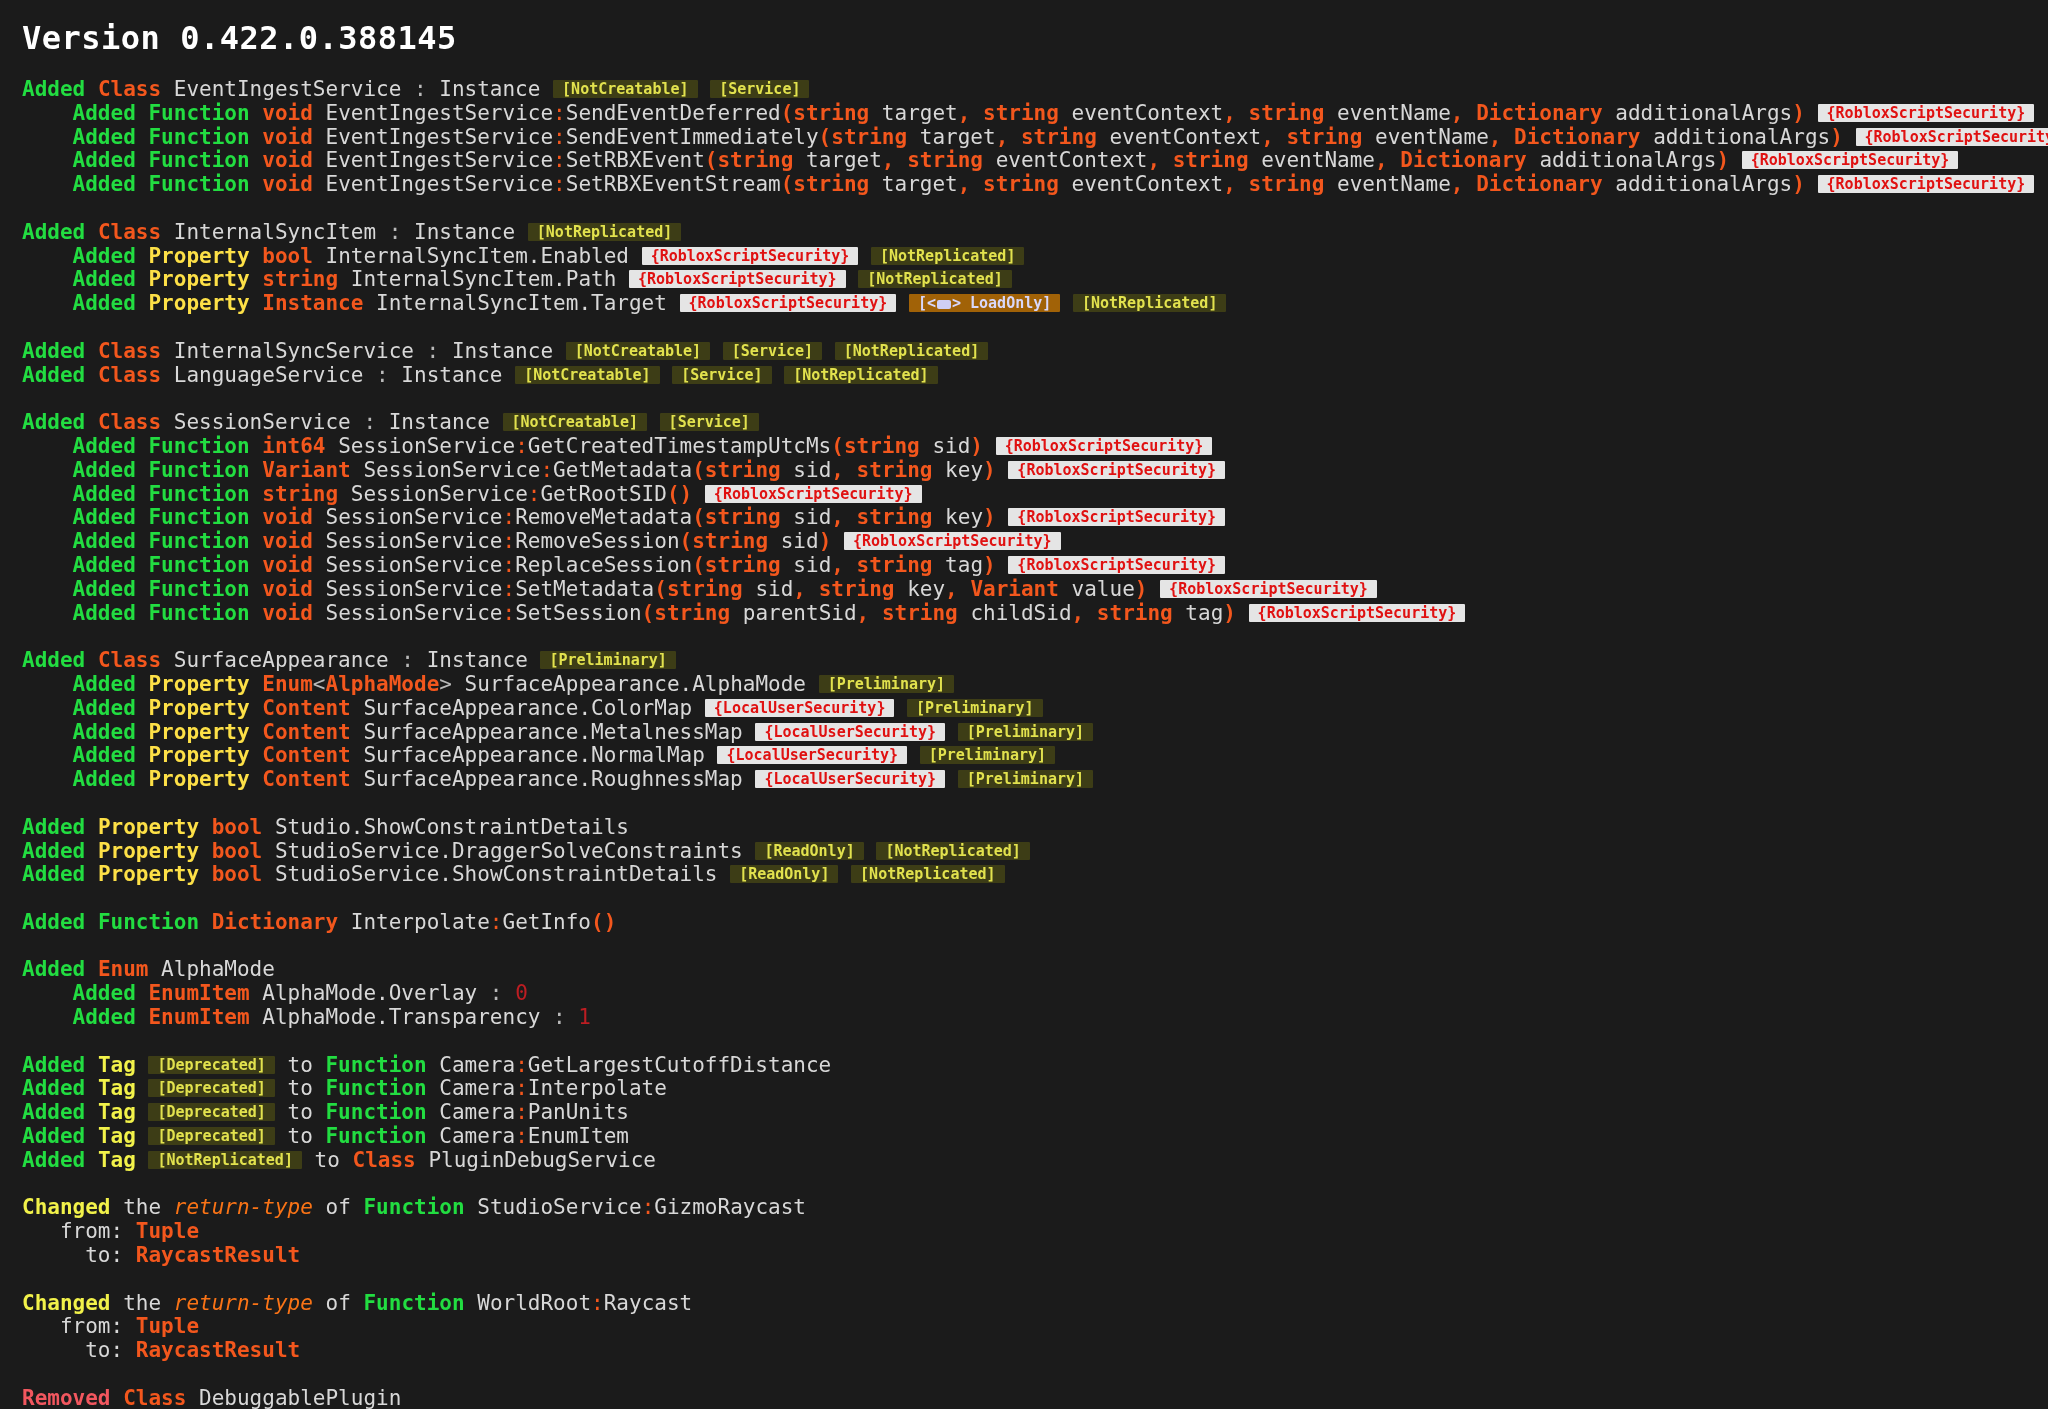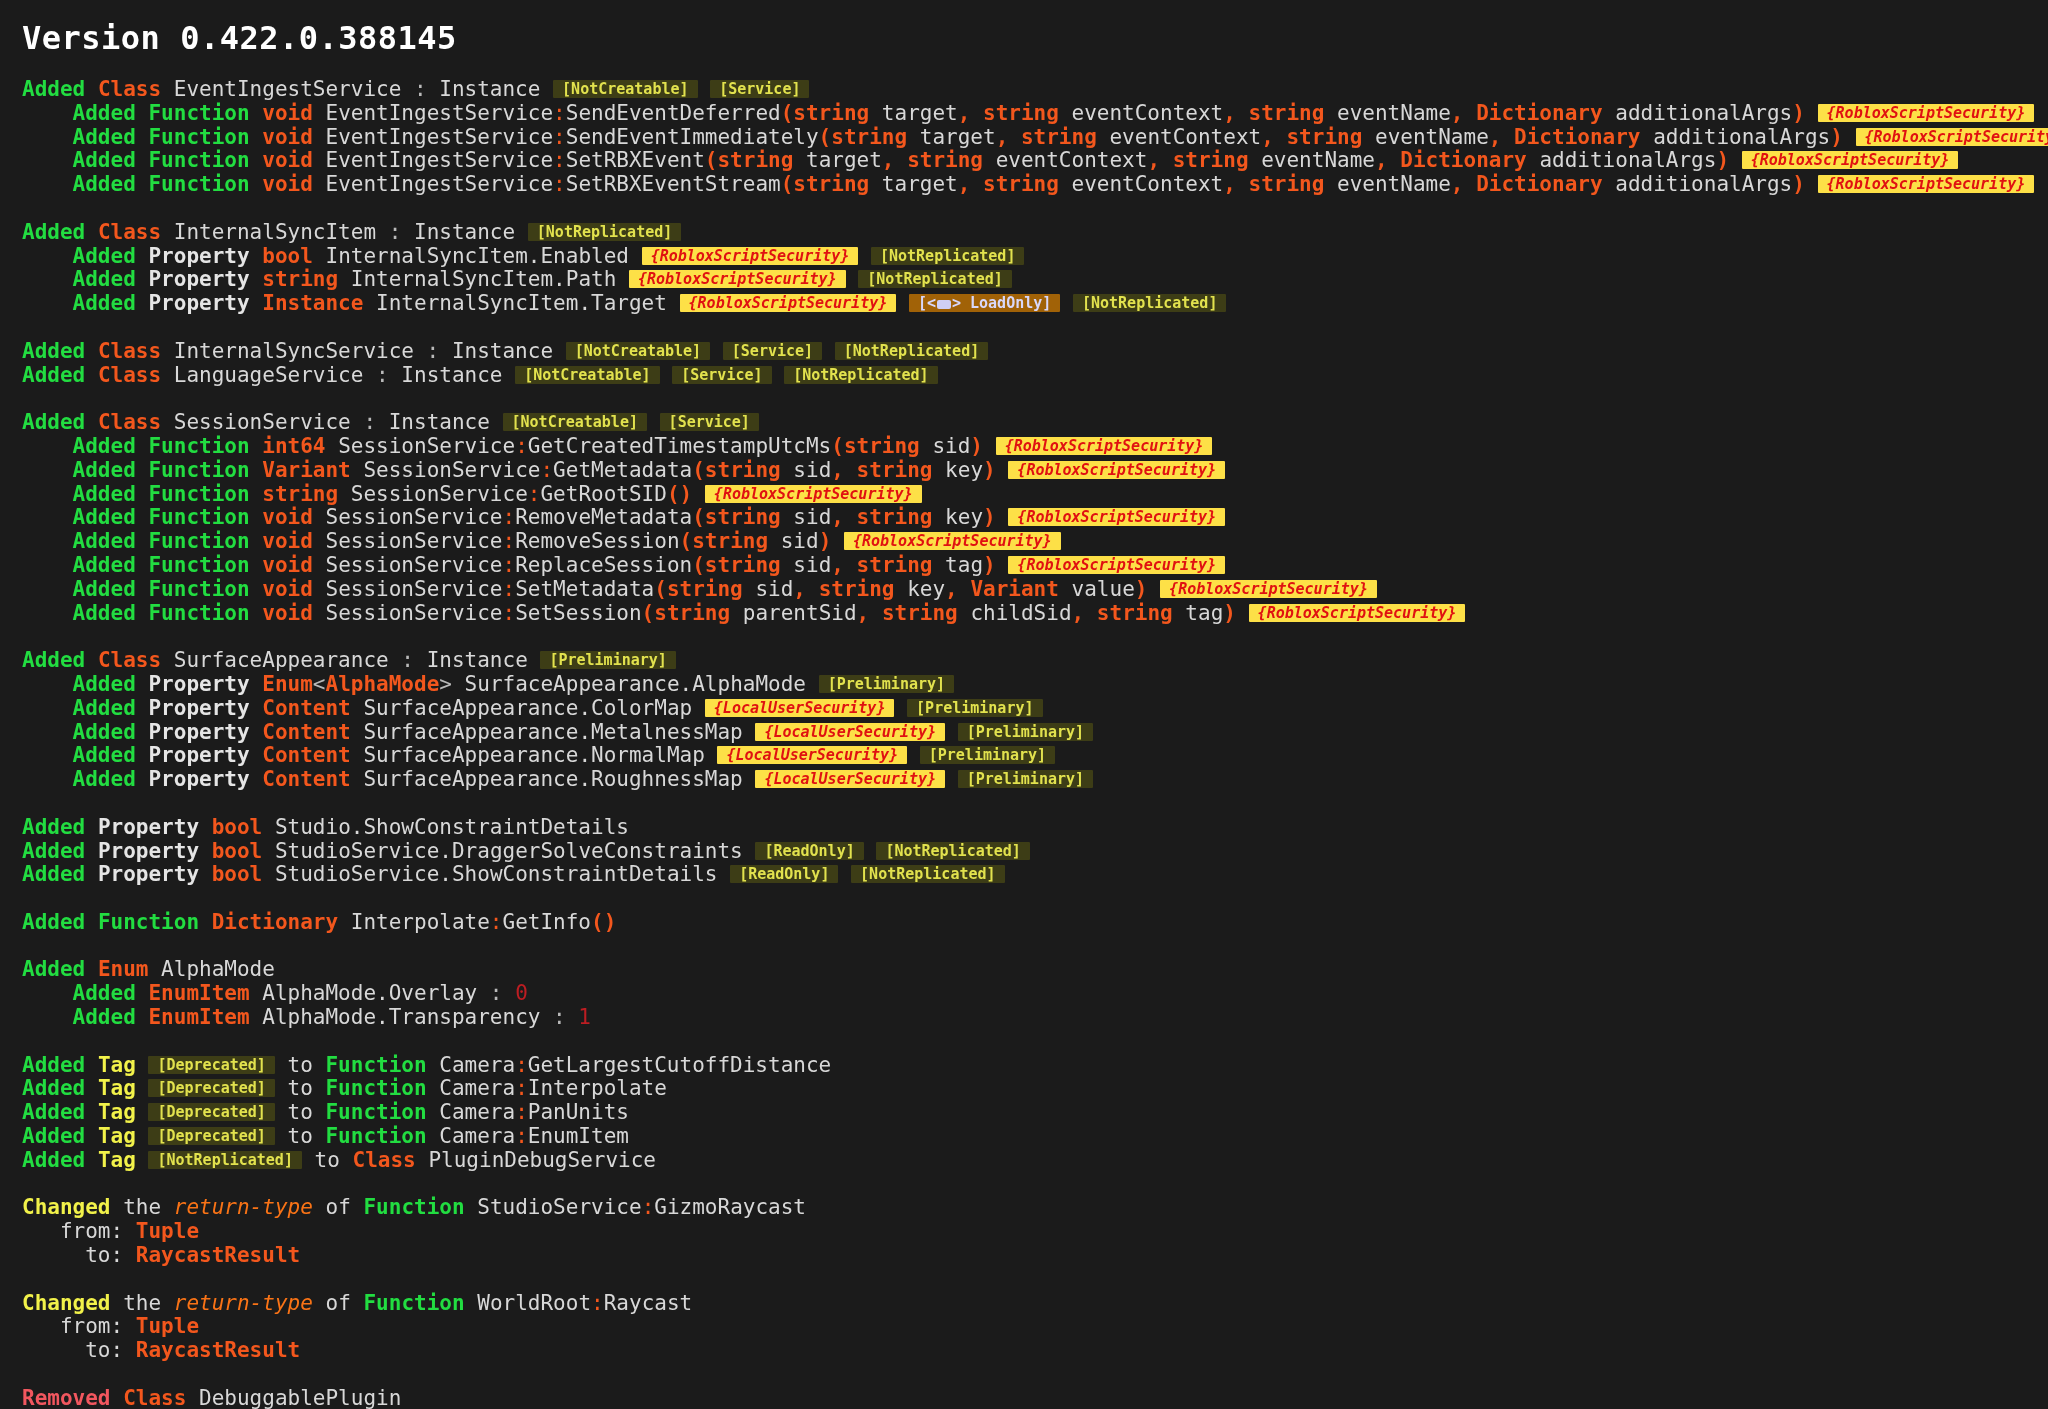--- a/index.html
+++ b/index.html
@@ -42,21 +42,21 @@
   }
   .line.blank { height: 23.8px; }
 
   
   .kw-added    { color: #22dd41; font-weight: bold; }
   .kw-changed  { color: #f2f24a; font-weight: bold; }
   .kw-removed  { color: #f2575f; font-weight: bold; }
   .kw-tag      { color: #f2f24a; font-weight: bold; }
   .t-class     { color: #f3571d; font-weight: bold; }
   .t-function  { color: #22dd41; font-weight: bold; }
-  .t-property  { color: #e5e5e5; font-weight: bold; text-align: right; }
+  .t-property  { color: #fde047; font-weight: bold; text-align: right; }
   .t-enum      { color: #f3571d; font-weight: bold; }
   .t-enumitem  { color: #f3571d; font-weight: bold; }
   .t-type      { color: #f3571d; font-weight: bold; }
   .t-name      { color: #d8d8d8; }
   .t-punc      { color: #b9b9b9; }
   .t-colon     { color: #f3571d; }
   .t-num       { color: #bd1d22; }
   .t-italic    { color: #f97316; font-style: italic; }
   .t-plain     { color: #d8d8d8; }
 
@@ -69,23 +69,22 @@
     padding: 0px 9px;
     vertical-align: 2px;
     border-radius: 1px;
     font-family: "DejaVu Sans Mono", "Liberation Mono", monospace;
   }
   .badge-tag {
     background: #3d3d16;
     color: #e2e24e;
   }
   .badge-sec {
-    background: #fde047;
+    background: #e5e5e5;
     color: #e01111;
-    font-style: italic;
   }
   .badge-load {
     background: #a16207;
     color: #d8d8fb;
   }
   .doc-glyph {
     display: inline-block;
     width: 14px;
     height: 9px;
     background: #cfcff5;

